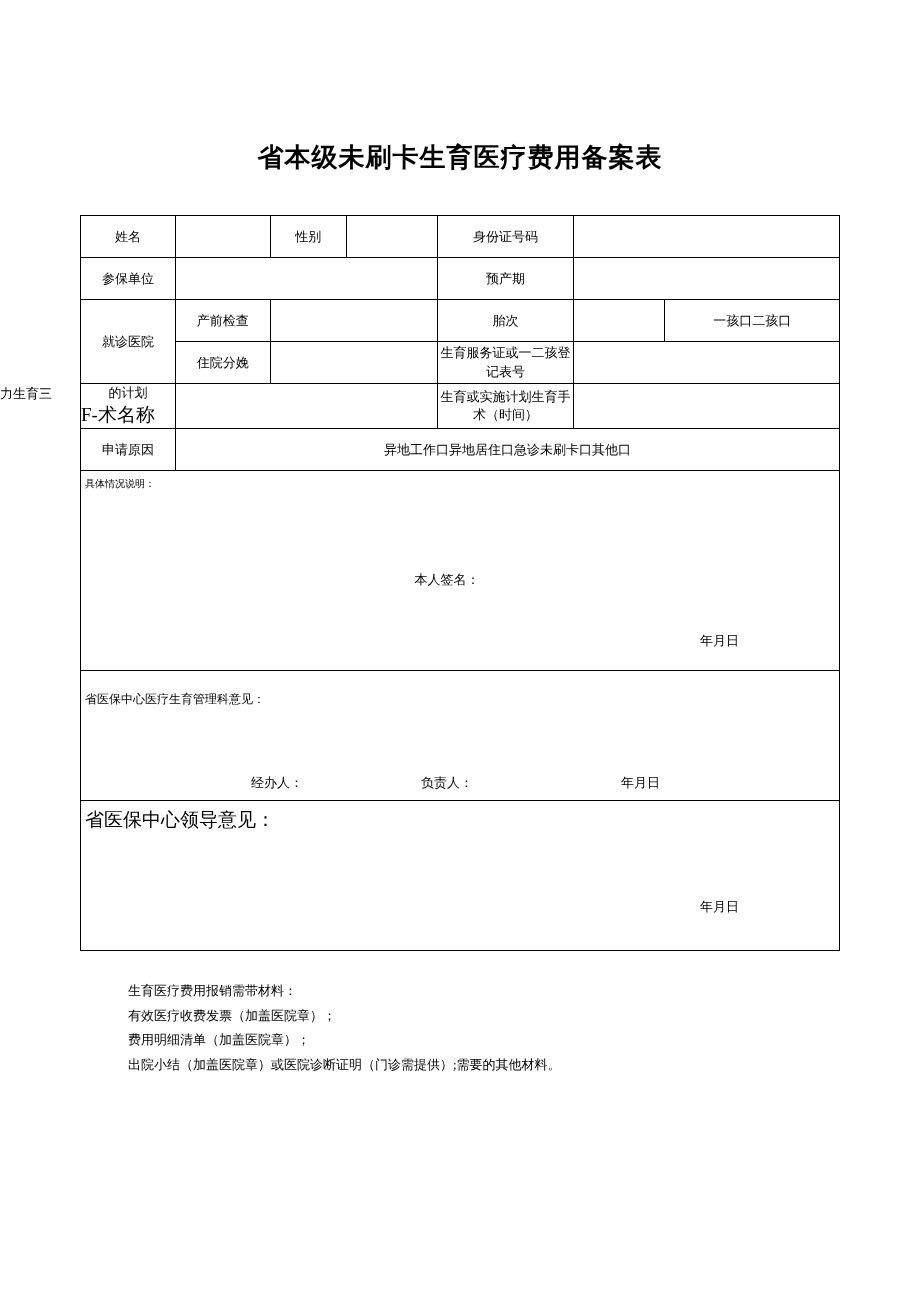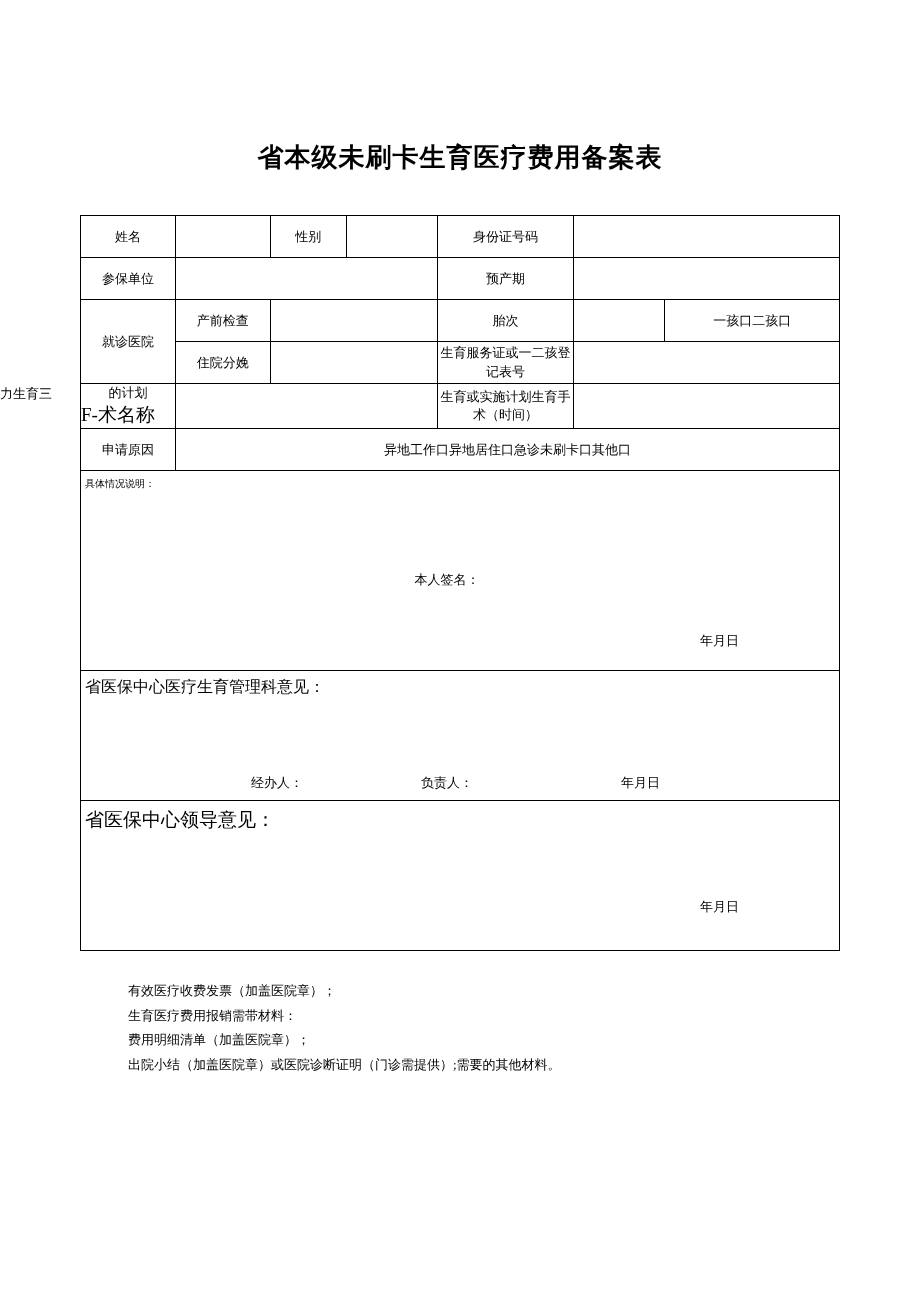--- a/index.html
+++ b/index.html
@@ -70,23 +70,23 @@
       bottom: 20px;
       right: 100px;
       font-size: 13px;
     }
     .opinion-cell-1 {
       height: 130px !important;
       position: relative;
     }
     .op1-label {
       position: absolute;
-      top: 6px;
+      top: 20px;
       left: 4px;
-      font-size: 16px;
+      font-size: 12px;
     }
     .op1-row {
       position: absolute;
       bottom: 26px;
       left: 0;
       width: 100%;
       font-size: 13px;
     }
     .op1-jingban {
       position: absolute;
@@ -229,18 +229,18 @@
     <tr>
       <td colspan="7" class="opinion-cell-2">
         <span class="op2-label">省医保中心领导意见：</span>
         <span class="op2-date">年月日</span>
       </td>
     </tr>
   </tbody>
     </table>
 
   <div class="footer-notes">
+    <div>生育医疗费用报销需带材料：</div>
     <div>有效医疗收费发票（加盖医院章）；</div>
-    <div>生育医疗费用报销需带材料：</div>
     <div>费用明细清单（加盖医院章）；</div>
     <div>出院小结（加盖医院章）或医院诊断证明（门诊需提供）;需要的其他材料。</div>
   </div>
 </div>
 
 </body></html>

